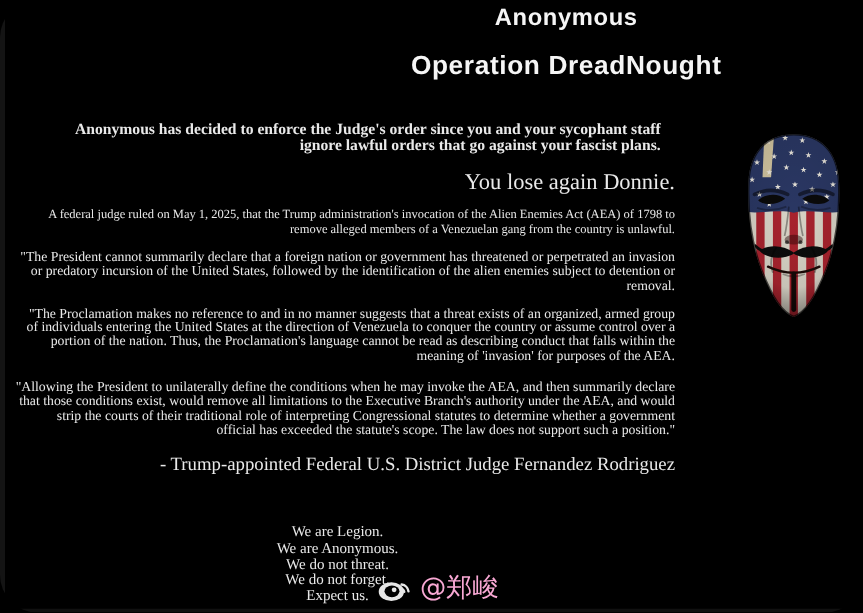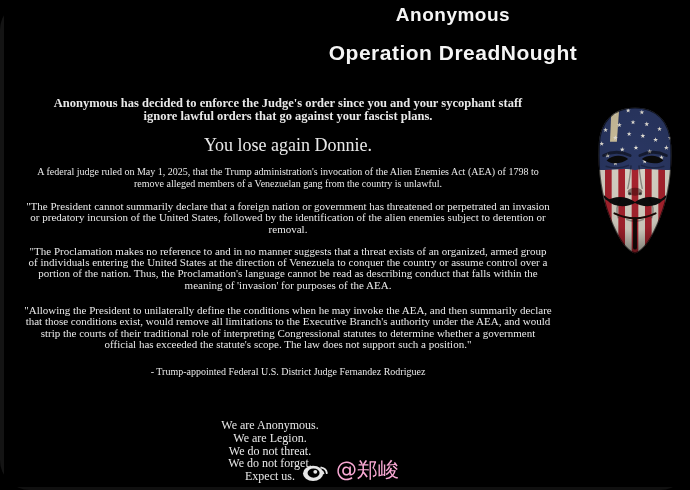--- a/index.html
+++ b/index.html
@@ -21,32 +21,32 @@
   }
   .header {
     position:absolute; left:213px; top:4px; width:480px;
     text-align:center;
     font-family:"Liberation Sans", "DejaVu Sans", sans-serif;
     color:#f5f5f5;
   }
   .title { font-size:19px; font-weight:bold; letter-spacing:0.5px; margin:0; }
   .subtitle { font-size:21px; font-weight:bold; letter-spacing:0.5px; margin:15px 0 0 0; }
   .message {
-    position:absolute; left:24px; top:97px; width:528px;
-    text-align:center;
+    position:absolute; left:12px; top:97px; width:528px;
+    text-align:right;
   }
   .message p { margin:0 auto; }
   .intro { font-size:12.5px; font-weight:bold; line-height:13px; width:505px; }
   .taunt { font-size:18px; line-height:12px; margin-top:16px !important; }
   .ruling { font-size:10px; line-height:11.5px; margin-top:15px !important; }
   .quote { font-size:11px; line-height:11.3px; }
   .q1 { margin-top:12px !important; }
   .q2 { margin-top:11px !important; }
   .q3 { margin-top:14px !important; }
-  .attribution { font-size:10px; line-height:12px; margin-top:16px !important; }
+  .attribution { font-size:15px; line-height:12px; margin-top:16px !important; }
   .signoff {
     position:absolute; left:0; top:419px; width:540px;
     text-align:center; font-size:12px; line-height:12.8px;
   }
   .signoff div { white-space:nowrap; }
   .watermark {
     position:absolute; left:302px; top:456px;
     display:flex; align-items:center; gap:7px;
     color:#f9a8d4;
   }
@@ -78,22 +78,22 @@
     <p class="intro">Anonymous has decided to enforce the Judge's order since you and your sycophant staff ignore lawful orders that go against your fascist plans.</p>
     <p class="taunt">You lose again Donnie.</p>
     <p class="ruling">A federal judge ruled on May 1, 2025, that the Trump administration's invocation of the Alien Enemies Act (AEA) of 1798 to remove alleged members of a Venezuelan gang from the country is unlawful.</p>
     <p class="quote q1">"The President cannot summarily declare that a foreign nation or government has threatened or perpetrated an invasion or predatory incursion of the United States, followed by the identification of the alien enemies subject to detention or removal.</p>
     <p class="quote q2">"The Proclamation makes no reference to and in no manner suggests that a threat exists of an organized, armed group of individuals entering the United States at the direction of Venezuela to conquer the country or assume control over a portion of the nation. Thus, the Proclamation's language cannot be read as describing conduct that falls within the meaning of 'invasion' for purposes of the AEA.</p>
     <p class="quote q3">"Allowing the President to unilaterally define the conditions when he may invoke the AEA, and then summarily declare that those conditions exist, would remove all limitations to the Executive Branch's authority under the AEA, and would strip the courts of their traditional role of interpreting Congressional statutes to determine whether a government official has exceeded the statute's scope. The law does not support such a position."</p>
     <p class="attribution">- Trump-appointed Federal U.S. District Judge Fernandez Rodriguez</p>
   </div>
 
   <div class="signoff">
+    <div>We are Legion.</div>
     <div>We are Anonymous.</div>
-    <div>We are Legion.</div>
     <div>We do not threat.</div>
     <div>We do not forget.</div>
     <div>Expect us.</div>
   </div>
 
   <div class="watermark">
     <svg width="27" height="24" viewBox="0 0 28 24" aria-hidden="true">
       <ellipse cx="11.5" cy="15.5" rx="10.5" ry="7.8" fill="#e6e6e6"></ellipse>
       <ellipse cx="12" cy="15.2" rx="6.2" ry="4.8" fill="#000"></ellipse>
       <circle cx="13.8" cy="13.9" r="2" fill="#e6e6e6"></circle>

